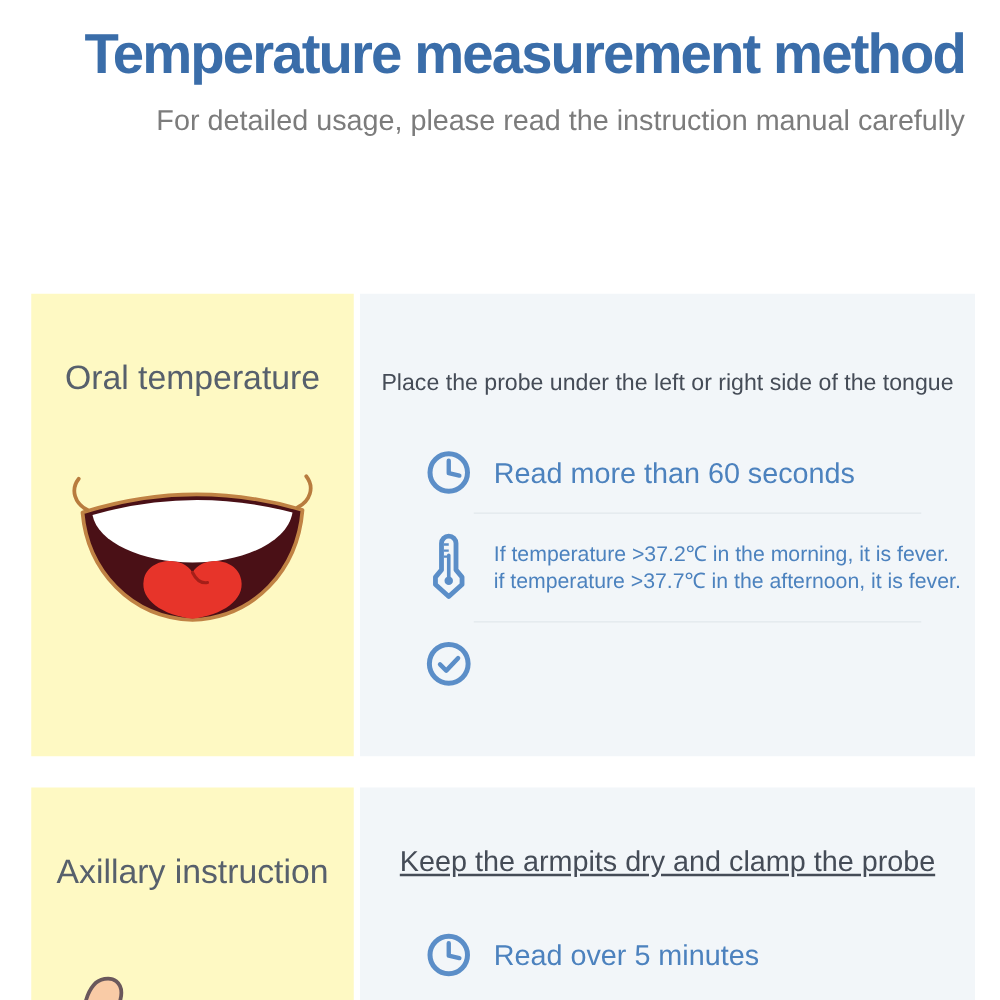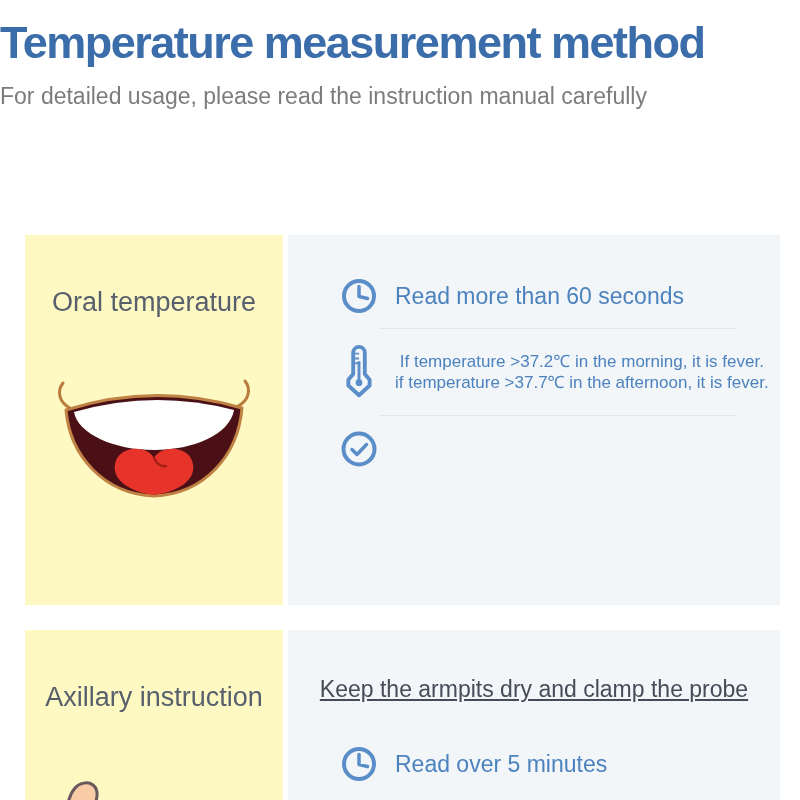--- a/index.html
+++ b/index.html
@@ -4,21 +4,21 @@
 <style>
   html,body{margin:0;padding:0;}
   .page{
     position:relative;
     width:800px;height:800px;
     background:#ffffff;
     overflow:hidden;
     font-family:"Liberation Sans", sans-serif;
   }
   
-  .hdr{position:absolute;top:0;left:0;width:772px;text-align:left;}
+  .hdr{position:absolute;top:0;left:0;width:772px;text-align:right;}
   .hdr h1{
     margin:0;padding-top:17px;
     font-size:45px;font-weight:700;letter-spacing:-1.5px;
     color:#3a6da9;
   }
   .hdr .sub{
     margin-top:14px;
     font-size:23px;color:#7c7c7c;
   }
   
@@ -36,21 +36,21 @@
     font-size:27px;color:#57606c;
     white-space:nowrap;
   }
   .right-panel{flex:1;background:#f2f6f9;}
   .intro{
     text-align:center;
     color:#454c57;
   }
   .row-oral .intro{padding-top:60px;font-size:18.5px;}
   .row-axillary .intro{padding-top:46px;font-size:23px;text-decoration:underline;}
-  .tips{margin-top:34px;padding-left:52px;text-align:center;}
+  .tips{margin-top:34px;padding-left:52px;}
   .tip{display:flex;align-items:center;padding:9px 0;}
   .tip .icon-box{
     flex:0 0 38px;width:38px;margin-right:17px;
     display:flex;justify-content:center;align-items:center;
   }
   .tip .tip-text{font-size:23px;color:#4c82be;}
   .tip.tip-small .tip-text{font-size:17px;line-height:21px;}
   .tip-line{display:block;}
   .divider{height:1px;background:#e1e7ec;width:358px;margin:5px 0 5px 39px;}
   
@@ -82,20 +82,21 @@
           <path d="M100,82 C92,68 64,70 61,88 C58,104 76,116 100,119 C124,116 142,104 139,88 C136,70 108,68 100,82 Z" fill="#e7342a"></path>
           <path d="M100,82 C103,88 107,91 112,90" fill="none" stroke="#a51e18" stroke-width="2.5" stroke-linecap="round"></path>
 
           <path d="M16,32 C6,27 2,16 9,7" fill="none" stroke="#b87c3e" stroke-width="3" stroke-linecap="round"></path>
           <path d="M184,30 C194,25 198,14 191,5" fill="none" stroke="#b87c3e" stroke-width="3" stroke-linecap="round"></path>
         </svg>
       </div>
     </div>
 
     <div class="right-panel">
+      <div class="intro">Place the probe under the left or right side of the tongue</div>
 
       <div class="tips">
 
         <div class="tip">
           <span class="icon-box">
             <svg width="36" height="36" viewBox="0 0 36 36">
               <circle cx="18" cy="18" r="15" fill="none" stroke="#5b8ec8" stroke-width="4"></circle>
               <path d="M18,8.5 L18,18.5 L26.5,20.5" fill="none" stroke="#5b8ec8" stroke-width="3.5" stroke-linecap="round" stroke-linejoin="round"></path>
             </svg>
           </span>

